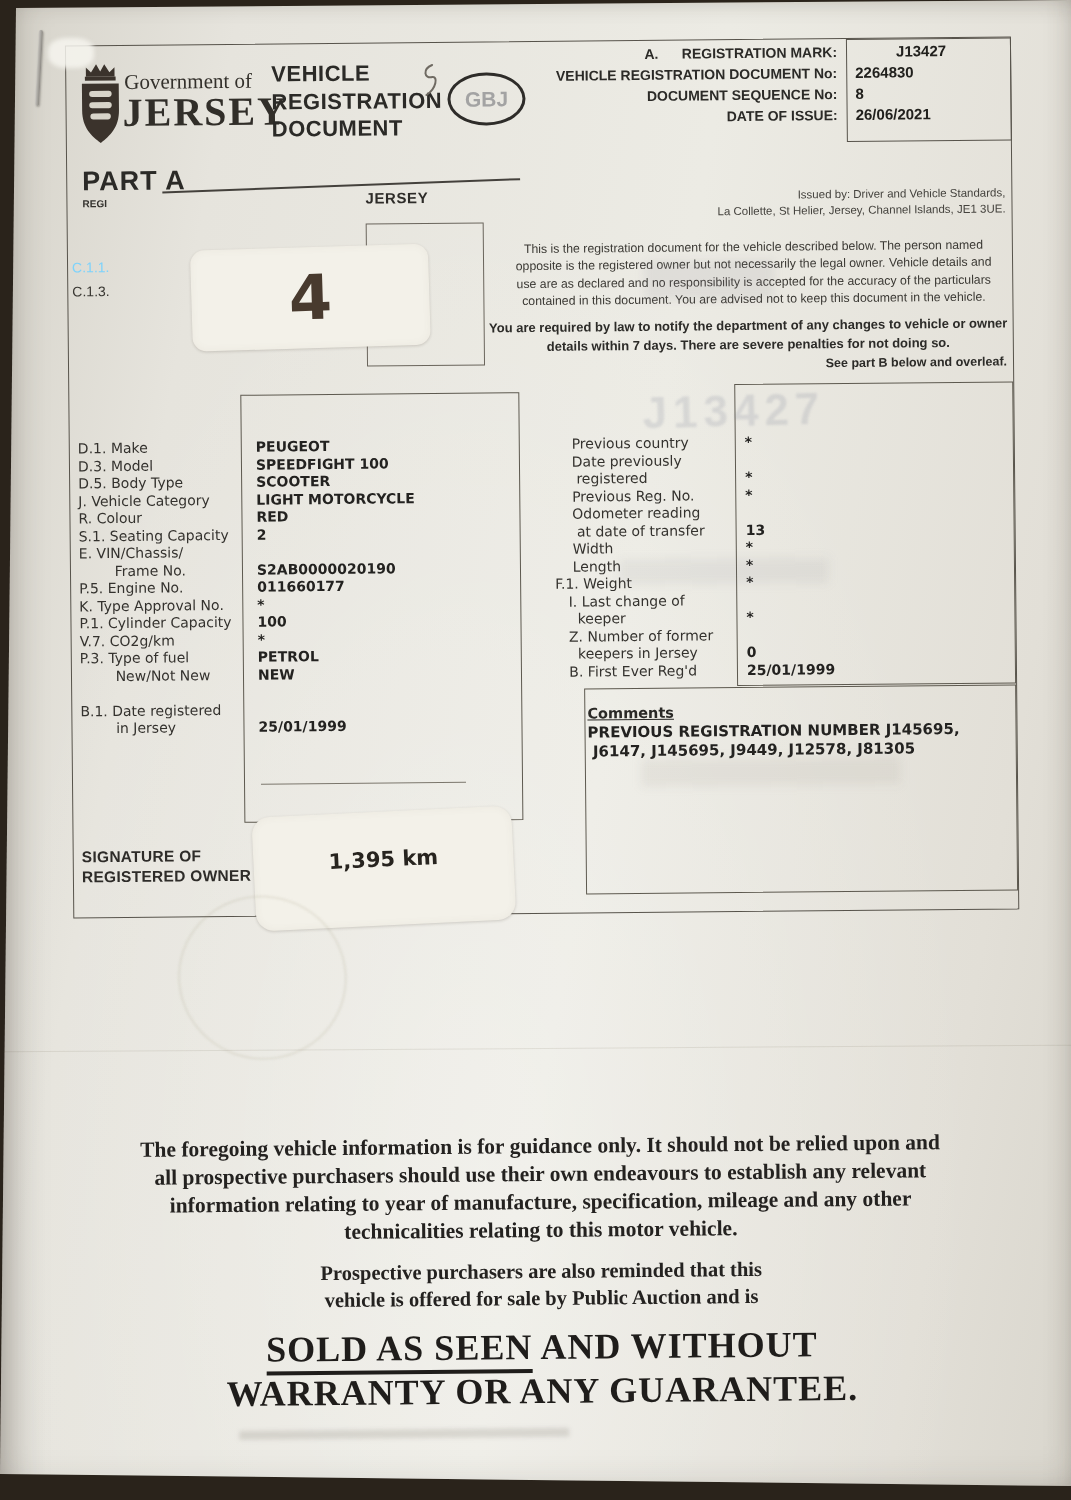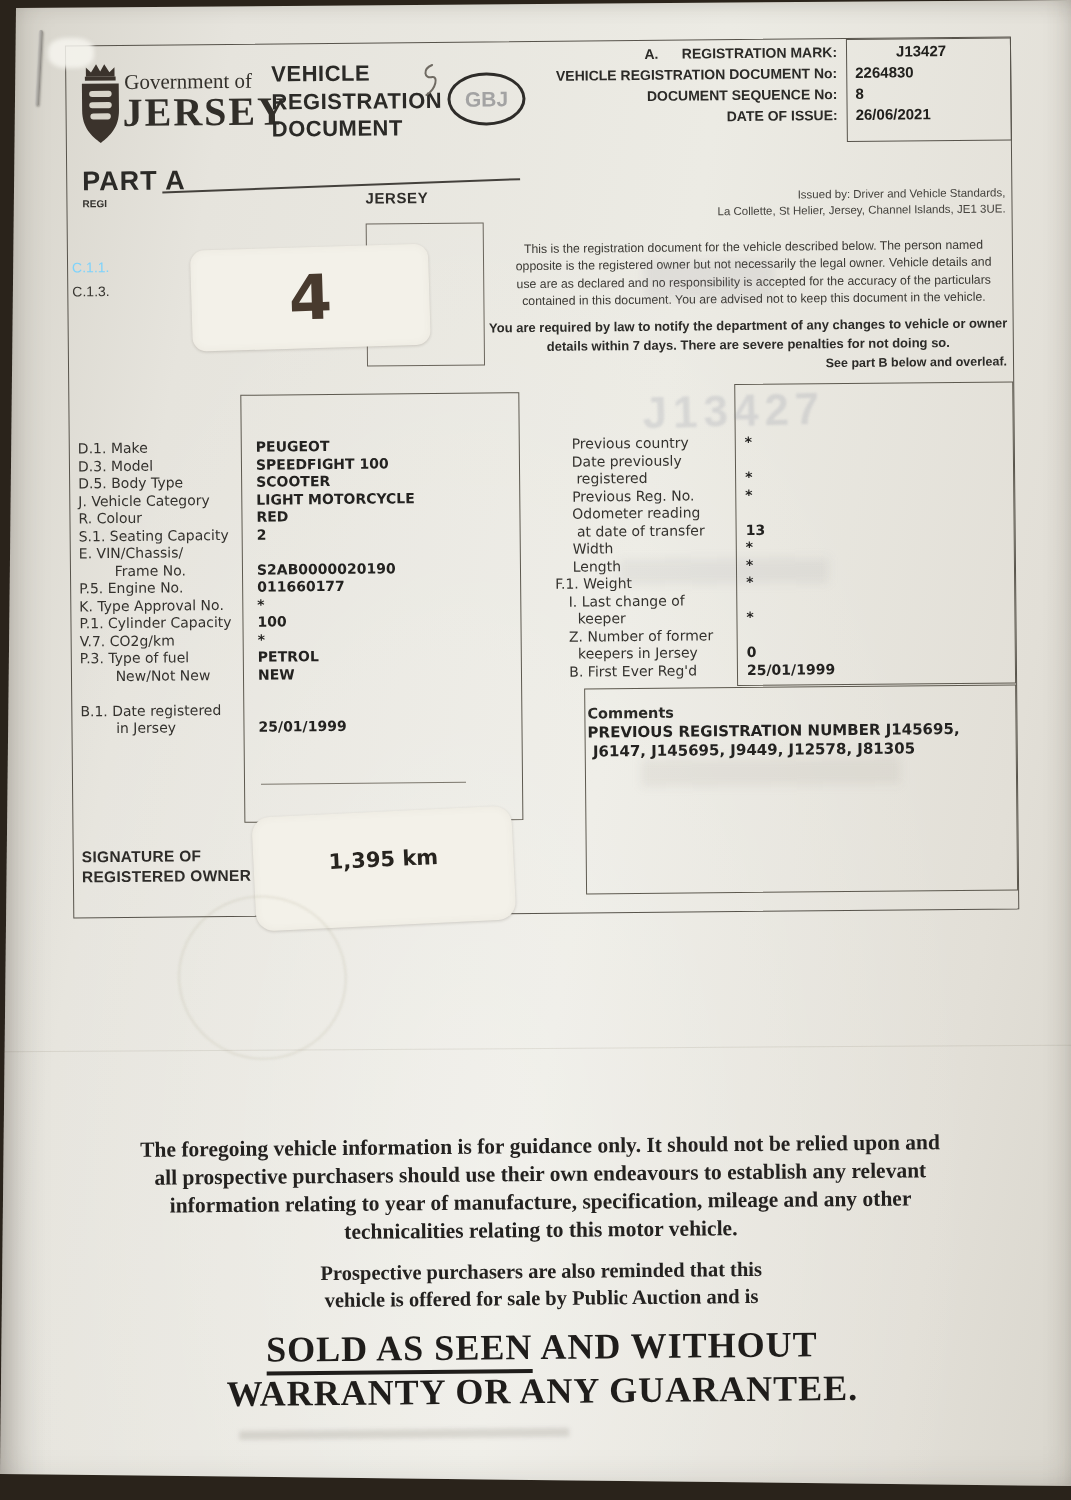--- a/index.html
+++ b/index.html
@@ -169,21 +169,21 @@
 *
 *
 *
 
 *
 
 0
 25/01/1999</div>
 
   <div class="thinbox" style="left:584px;top:689px;width:430px;height:204px;"></div>
-  <div class="abs dv b" style="left:587px;top:706px;font-size:14.5px;color:#2a2926;">Comments</div>
+  <div class="abs dv b" style="left:587px;top:706px;font-size:14.5px;color:#2a2926;text-decoration:underline;">Comments</div>
   <div class="abs dv b pre" style="left:587px;top:724px;font-size:15px;line-height:18.5px;color:#232220;">PREVIOUS REGISTRATION NUMBER J145695,
  J6147, J145695, J9449, J12578, J81305</div>
 
   <div class="abs sans b preline" style="left:80px;top:843px;font-size:15.5px;line-height:19.5px;letter-spacing:.3px;color:#2e2c29;">SIGNATURE OF
 REGISTERED OWNER</div>
   <div class="abs sticker" style="left:252px;top:810px;width:260px;height:114px;border-radius:18px;transform:rotate(-2.2deg);">
     <span class="dv b" style="font-size:21px;color:#27241f;margin-bottom:18px;">1,395 km</span>
   </div>
 
   <div class="abs sans b ghost" style="left:645px;top:388px;font-size:44px;letter-spacing:6px;color:rgba(125,130,148,.20);filter:blur(1.2px);transform:rotate(-1deg);">J13427</div>

